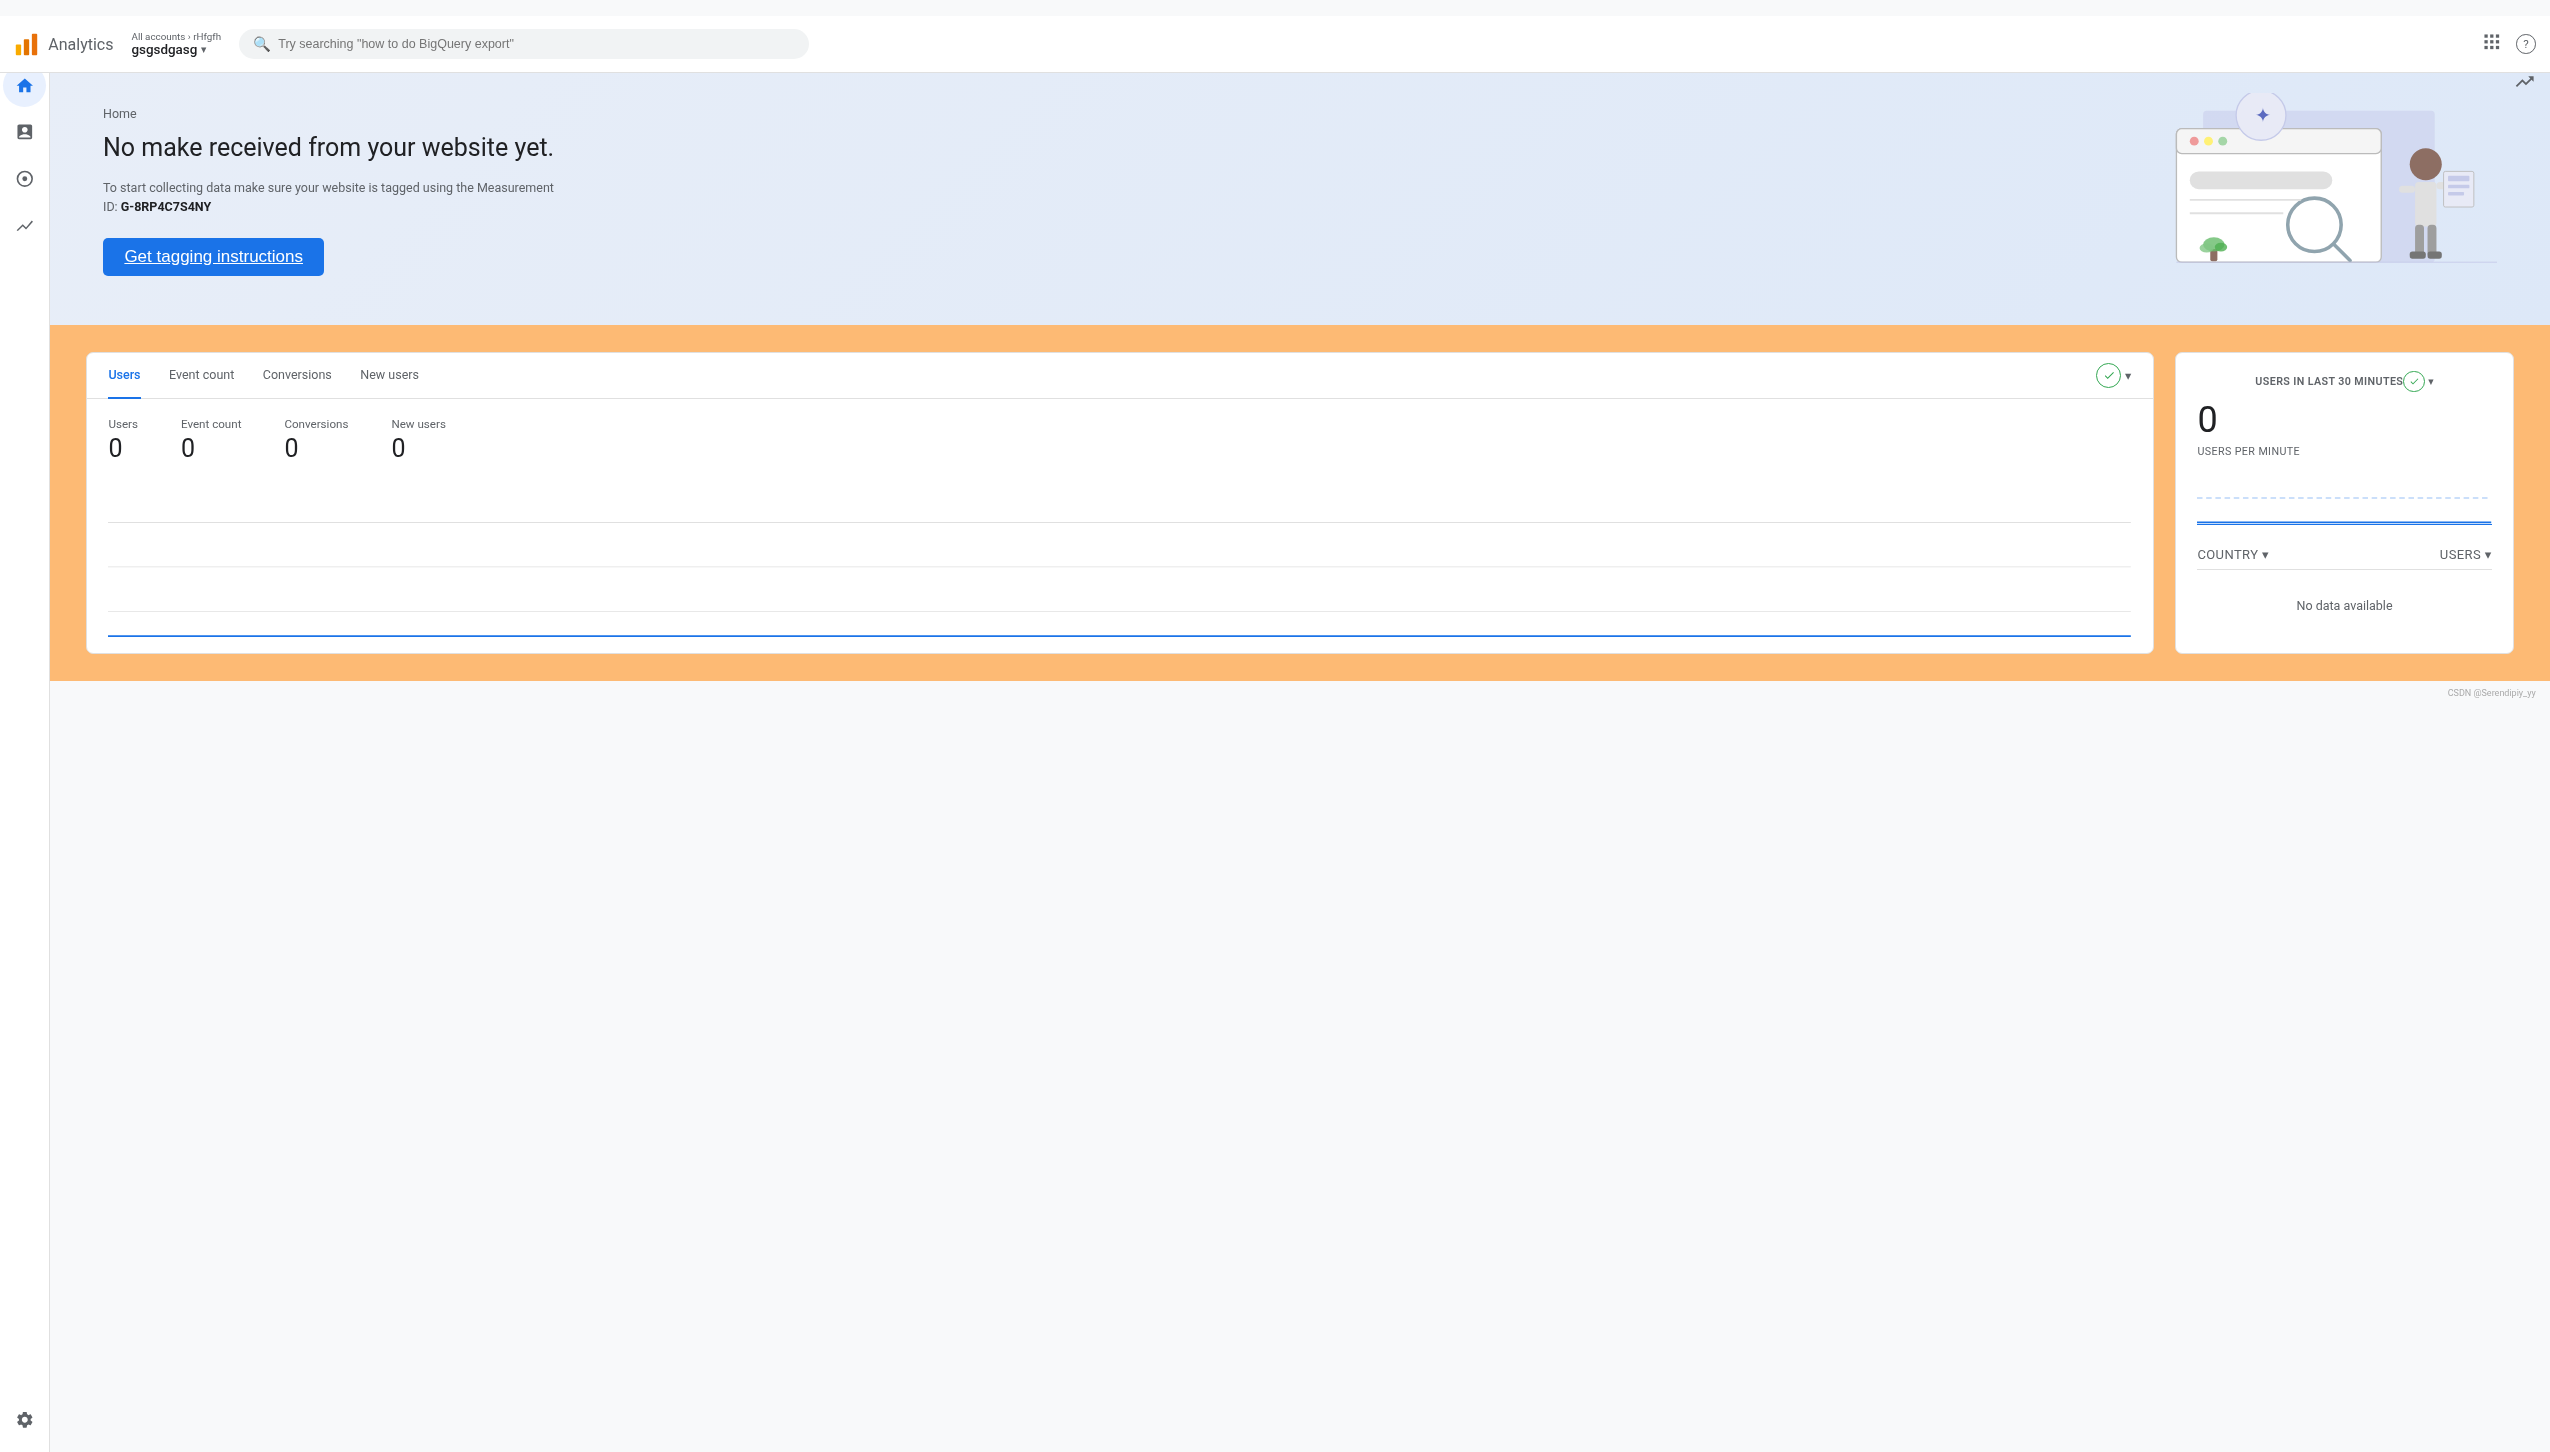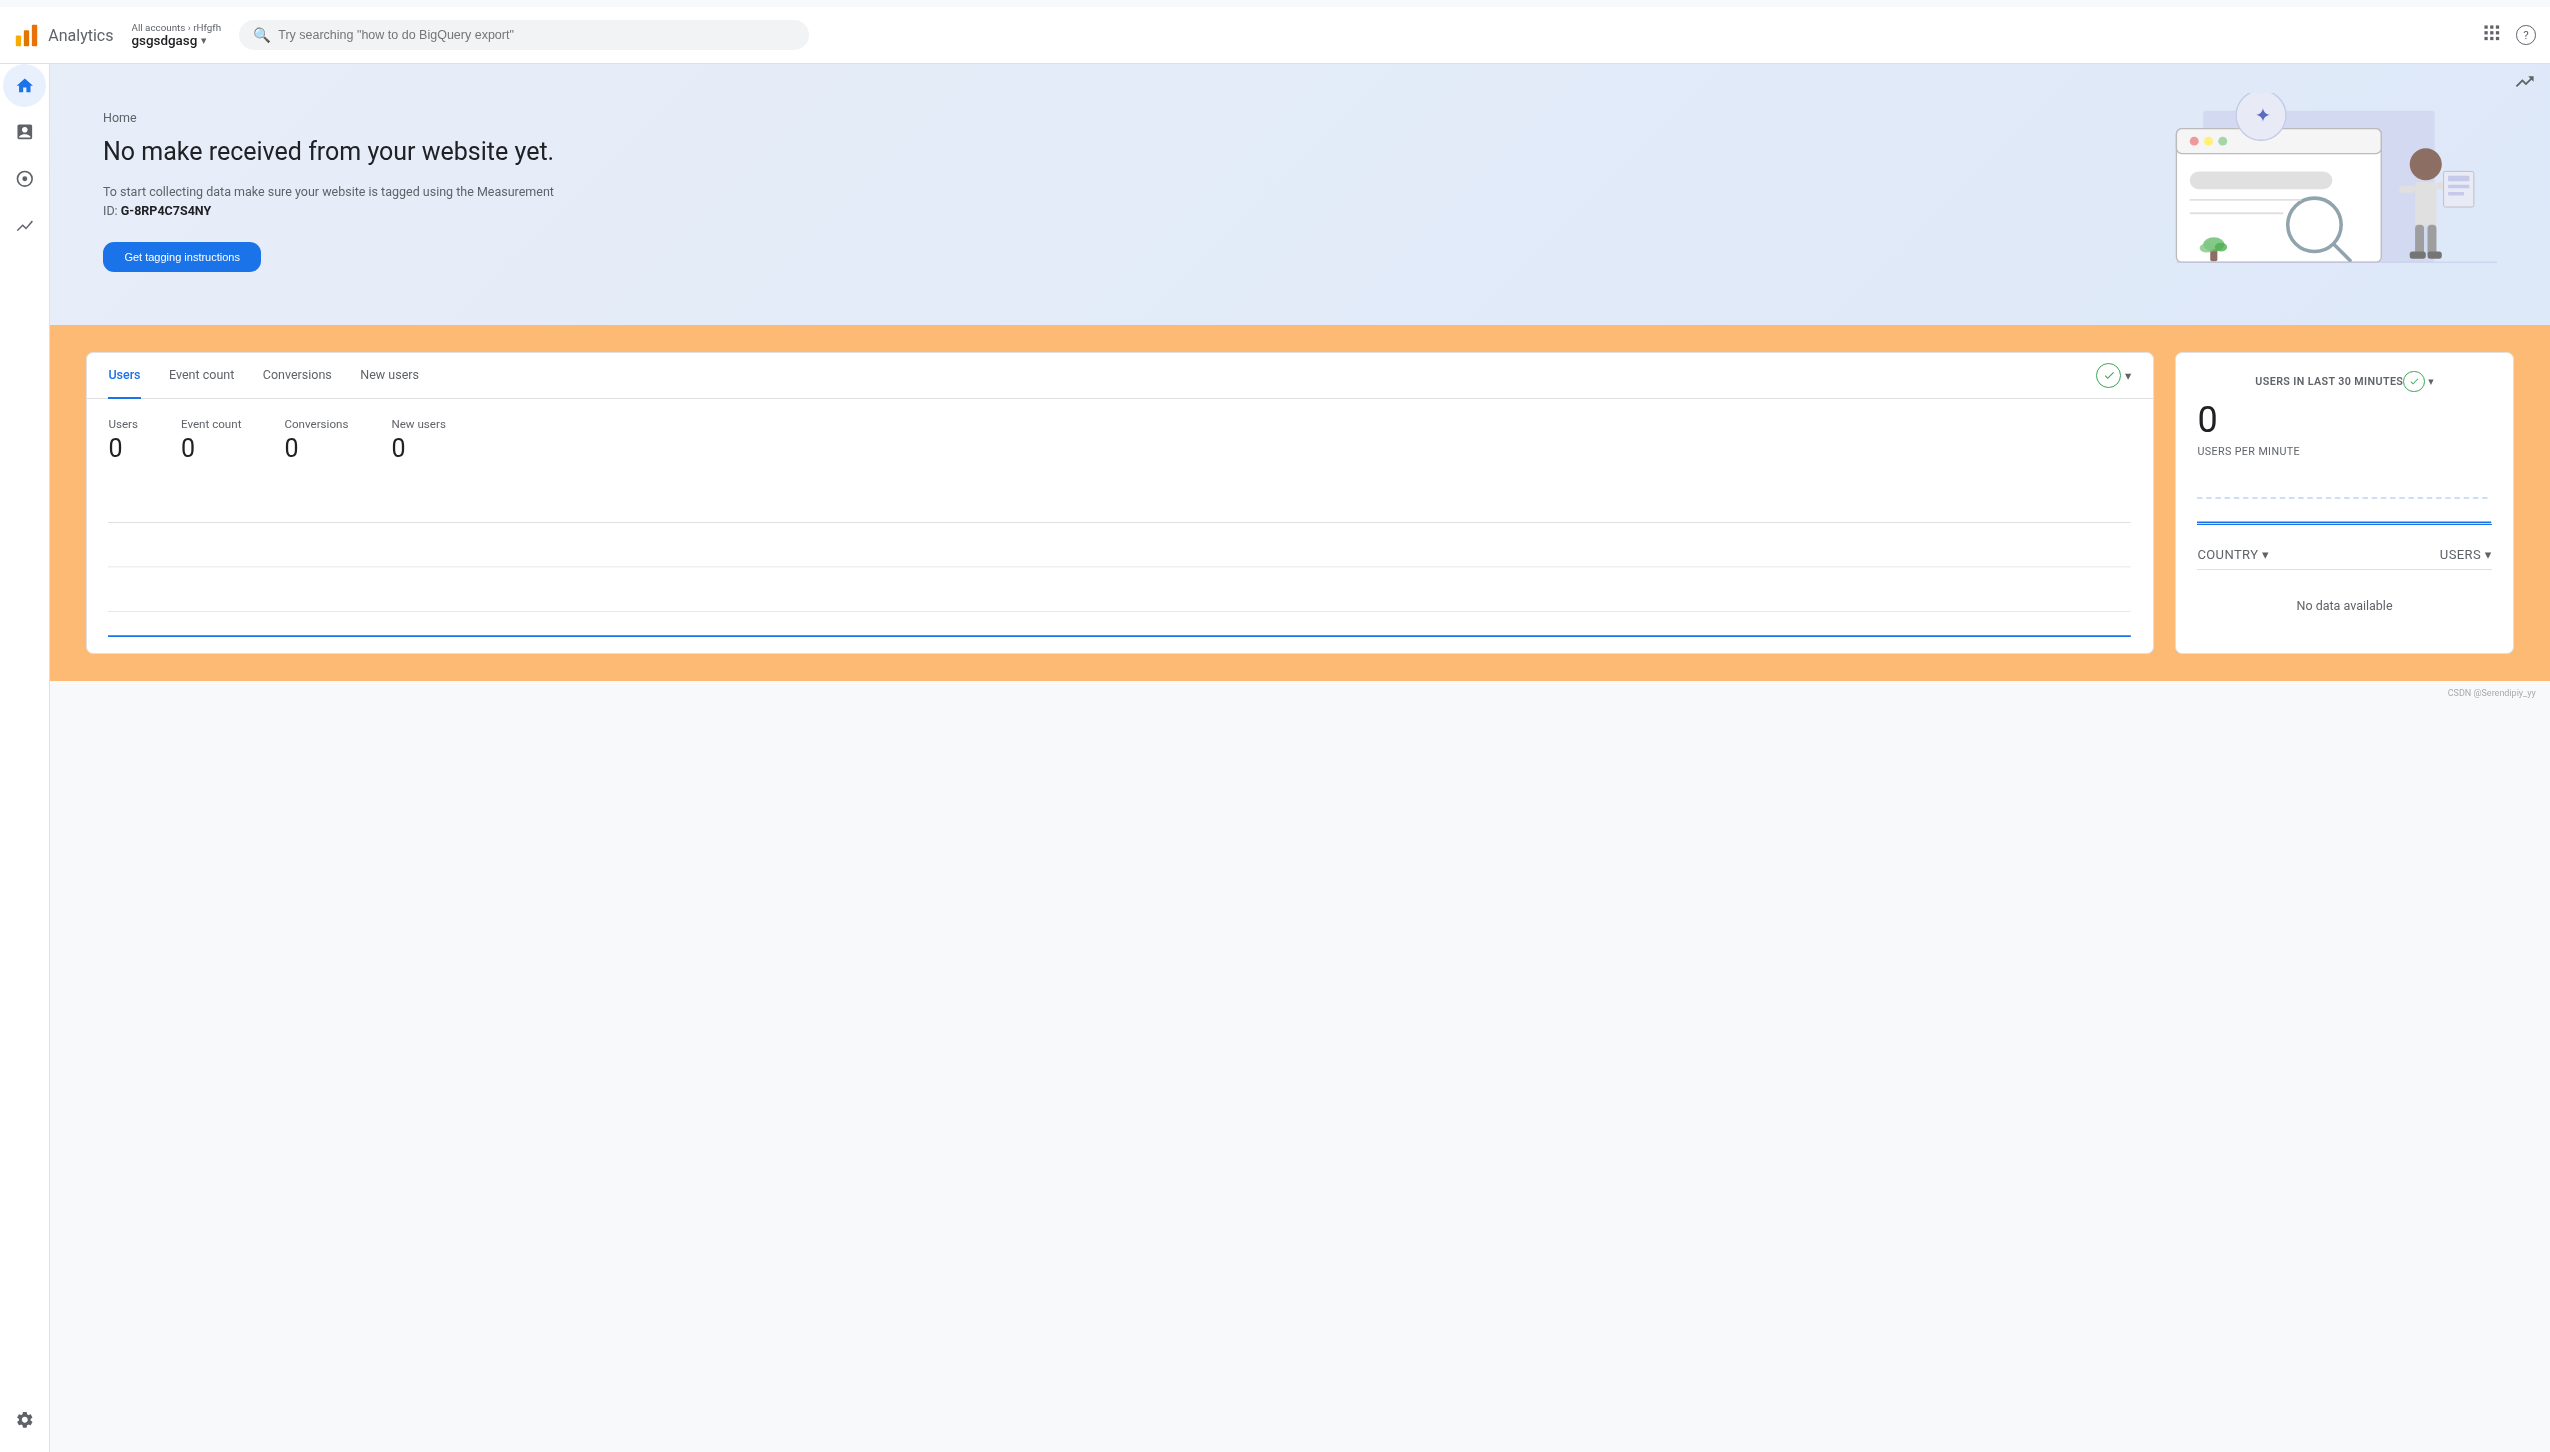--- a/index.html
+++ b/index.html
@@ -7,21 +7,21 @@
 
     
     .header {
       display: flex;
       align-items: center;
       height: 57px;
       background: #fff;
       border-bottom: 0.9px solid #e0e0e0;
       padding: 0 14.3px;
       position: fixed;
-      top: 7px; left: 0; right: 0;
+      top: 16px; left: 0; right: 0;
       z-index: 100;
     }
     .header-logo {
       display: flex;
       align-items: center;
       gap: 9px;
       margin-right: 18px;
     }
     .logo-icon {
       width: 25px;
@@ -161,25 +161,26 @@
       line-height: 1.5;
     }
     .hero-description strong {
       font-weight: 700;
       color: #202124;
     }
     .hero-button {
       background: #1a73e8;
       color: #fff;
       border: none;
-      border-radius: 11px;
+      border-radius: 5px;
       padding: 9px 21.4px;
-      font-size: 11px;
+      font-size: 17px;
       cursor: pointer;
       font-weight: 500;
+      text-decoration: underline;
     }
     .hero-illustration {
       position: relative;
       width: 374px;
       height: 196px;
       flex-shrink: 0;
     }
     .trend-icon-corner {
       position: absolute;
       top: 14.3px;

